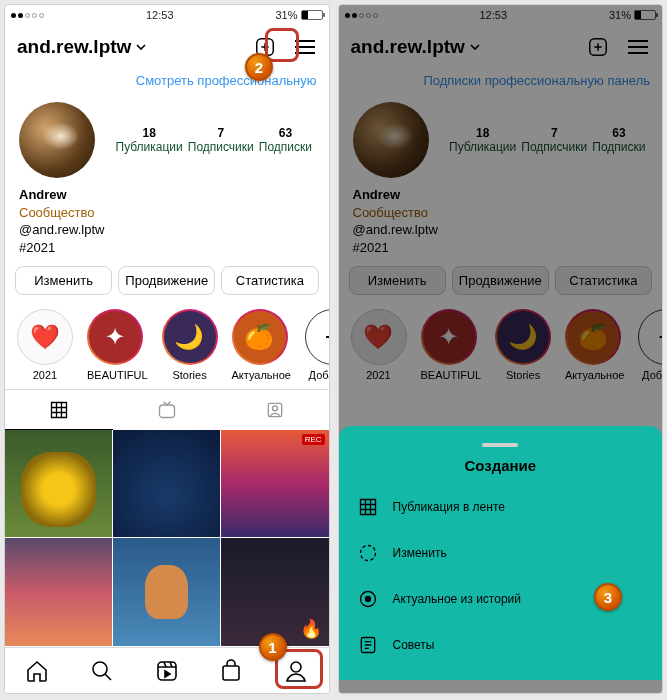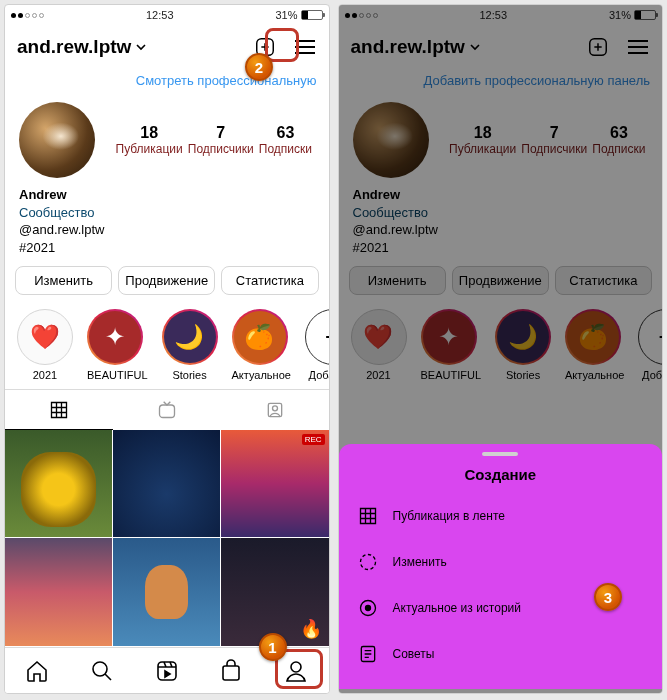--- a/index.html
+++ b/index.html
@@ -17,25 +17,25 @@
 .uname{font-size:19px;font-weight:600;display:flex;align-items:center;gap:4px}
 .hdr-icons{display:flex;gap:16px;align-items:center}
 .iconbtn{width:24px;height:24px;display:flex;align-items:center;justify-content:center;cursor:pointer}
 .burger{display:flex;flex-direction:column;gap:4px}
 .burger span{width:20px;height:2px;background:#000}
 .promo{color:#3897f0;font-size:13px;text-align:right;padding:4px 12px 8px;cursor:pointer}
 .info{display:flex;padding:6px 14px 8px;gap:18px;align-items:center}
 .avatar{width:76px;height:76px;border-radius:50%;background:radial-gradient(circle at 35% 35%,#d4a56a,#5a3a1a 60%,#2a1a0a);position:relative;overflow:hidden}
 .avatar::after{content:"";position:absolute;inset:0;background:radial-gradient(ellipse 40% 30% at 55% 45%,#f5e6d0 0%,transparent 60%)}
 .stats{flex:1;display:flex;justify-content:space-around;text-align:center}
-.stat .n{font-size:16px;font-weight:600}
-.stat .l{font-size:12px;color:#7f1d1d}
+.stat .n{font-size:12px;font-weight:600}
+.stat .l{font-size:12px;color:#14532d}
 .bio{padding:0 14px 10px;font-size:13px;line-height:1.35}
 .bio .name{font-weight:600}
-.bio .cat{color:#0c4a6e}
+.bio .cat{color:#a16207}
 .btns{display:flex;gap:6px;padding:0 10px 10px}
 .btn{flex:1;border:1px solid #d6d6d6;border-radius:8px;padding:6px 0;font-size:13px;font-weight:500;text-align:center;background:#fff;cursor:pointer}
 .highs{display:flex;gap:14px;padding:4px 12px 8px;overflow:hidden}
 .hl{text-align:center;font-size:11px}
 .hc{width:56px;height:56px;border-radius:50%;margin-bottom:4px;position:relative}
 .hc.ring{background:linear-gradient(45deg,#f09433,#e6683c,#dc2743,#cc2366,#bc1888);padding:2px}
 .hc.ring .inner{width:100%;height:100%;border-radius:50%;background:#fff;display:flex;align-items:center;justify-content:center}
 .hc.gray{border:1px solid #d6d6d6;background:#fafafa;display:flex;align-items:center;justify-content:center}
 .hc .em{font-size:24px}
 .hc.add{border:1px solid #333;display:flex;align-items:center;justify-content:center;font-size:28px;font-weight:300}
@@ -54,21 +54,21 @@
 .c5::after{content:"";position:absolute;left:30%;top:25%;width:40%;height:50%;background:#d48a4a;border-radius:40% 40% 30% 30%}
 .c6{background:linear-gradient(#1a1a2a,#3a2a3a)}
 .c6::after{content:"🔥";position:absolute;right:6px;bottom:6px;font-size:18px}
 .c7{background:linear-gradient(#1a2a3a,#6a3a5a,#c85a6a)}
 .c7::before{content:"СКАЗОЧНАЯ СТРАНА";position:absolute;bottom:8px;left:0;right:0;text-align:center;color:#fff;font-size:8px}
 .c8{background:linear-gradient(#0a2a3a,#2a4a5a,#6a3a2a)}
 .c9{background:linear-gradient(#c8a88a,#a88a6a)}
 .nav{height:46px;border-top:1px solid #dbdbdb;display:flex;background:#fff}
 .nav .ni{flex:1;display:flex;align-items:center;justify-content:center;cursor:pointer;position:relative}
 .dim{position:absolute;inset:0;background:rgba(0,0,0,.45);z-index:5}
-.sheet{position:absolute;left:0;right:0;bottom:4px;background:#d946ef;border-radius:12px 12px 0 0;z-index:6;padding:8px 0 12px}
+.sheet{position:absolute;left:0;right:0;bottom:13px;background:#14b8a6;border-radius:12px 12px 0 0;z-index:6;padding:17px 0 12px}
 .handle{width:36px;height:4px;background:#d0d0d0;border-radius:2px;margin:0 auto 10px}
 .sheet-title{text-align:center;font-size:15px;font-weight:600;padding-bottom:10px}
 .sheet-item{display:flex;align-items:center;gap:14px;padding:12px 18px;font-size:12px;cursor:pointer}
 .sheet-item.hl-box{border:2px solid #c0392b;border-radius:8px;margin:2px 10px;padding:10px 8px}
 .si-ico{width:22px;height:22px;display:flex;align-items:center;justify-content:center}
 .badge{position:absolute;width:28px;height:28px;border-radius:50%;background:radial-gradient(circle at 35% 30%,#f39c12,#d35400 70%);color:#fff;font-weight:700;font-size:15px;display:flex;align-items:center;justify-content:center;border:2px solid #b84a00;box-shadow:0 1px 3px rgba(0,0,0,.4);z-index:10}
 .box-red{position:absolute;border:3px solid #c0392b;border-radius:8px;z-index:9;pointer-events:none}
 svg{stroke:#000;stroke-width:1.6;fill:none}
 .phone.p2 .content-wrap{filter:brightness(.92)}
 </style>
@@ -264,21 +264,21 @@
               <path d="M12 8v8M8 12h8"></path>
             </svg>
           </div>
           <div class="iconbtn burger">
             <span></span>
             <span></span>
             <span></span>
           </div>
         </div>
       </div>
-  <div class="promo">Добавить профессиональную панель</div>
+  <div class="promo">Подписки профессиональную панель</div>
   <div class="info">
         <div class="avatar"></div>
         <div class="stats">
           <div class="stat">
             <div class="n">18</div>
             <div class="l">Публикации</div>
           </div>
           <div class="stat">
             <div class="n">7</div>
             <div class="l">Подписчики</div>

